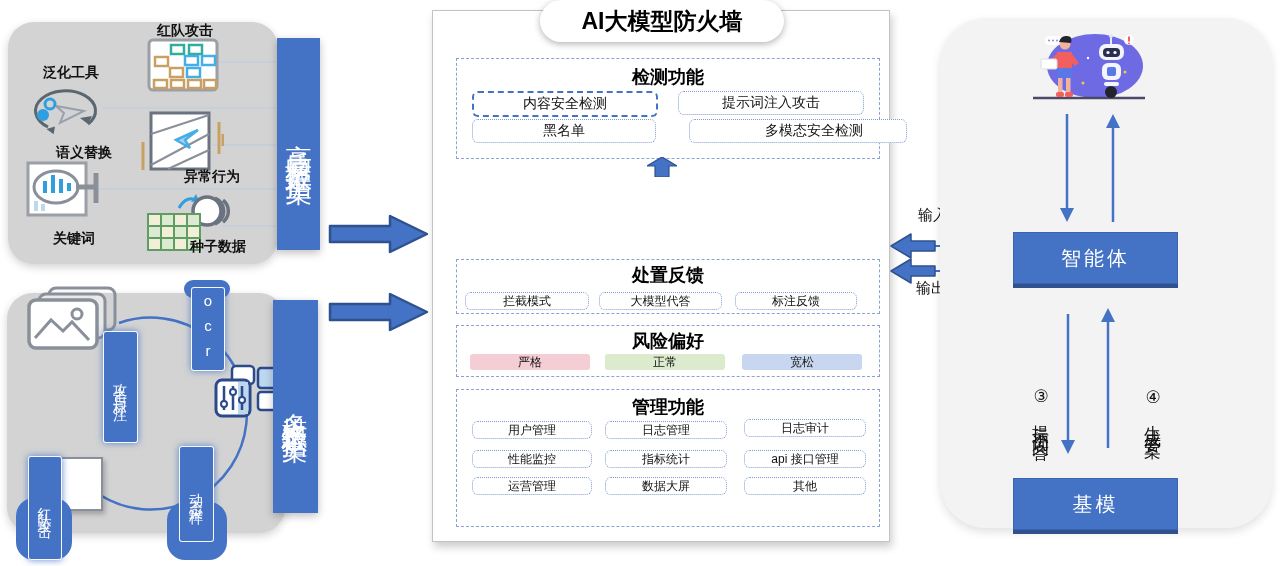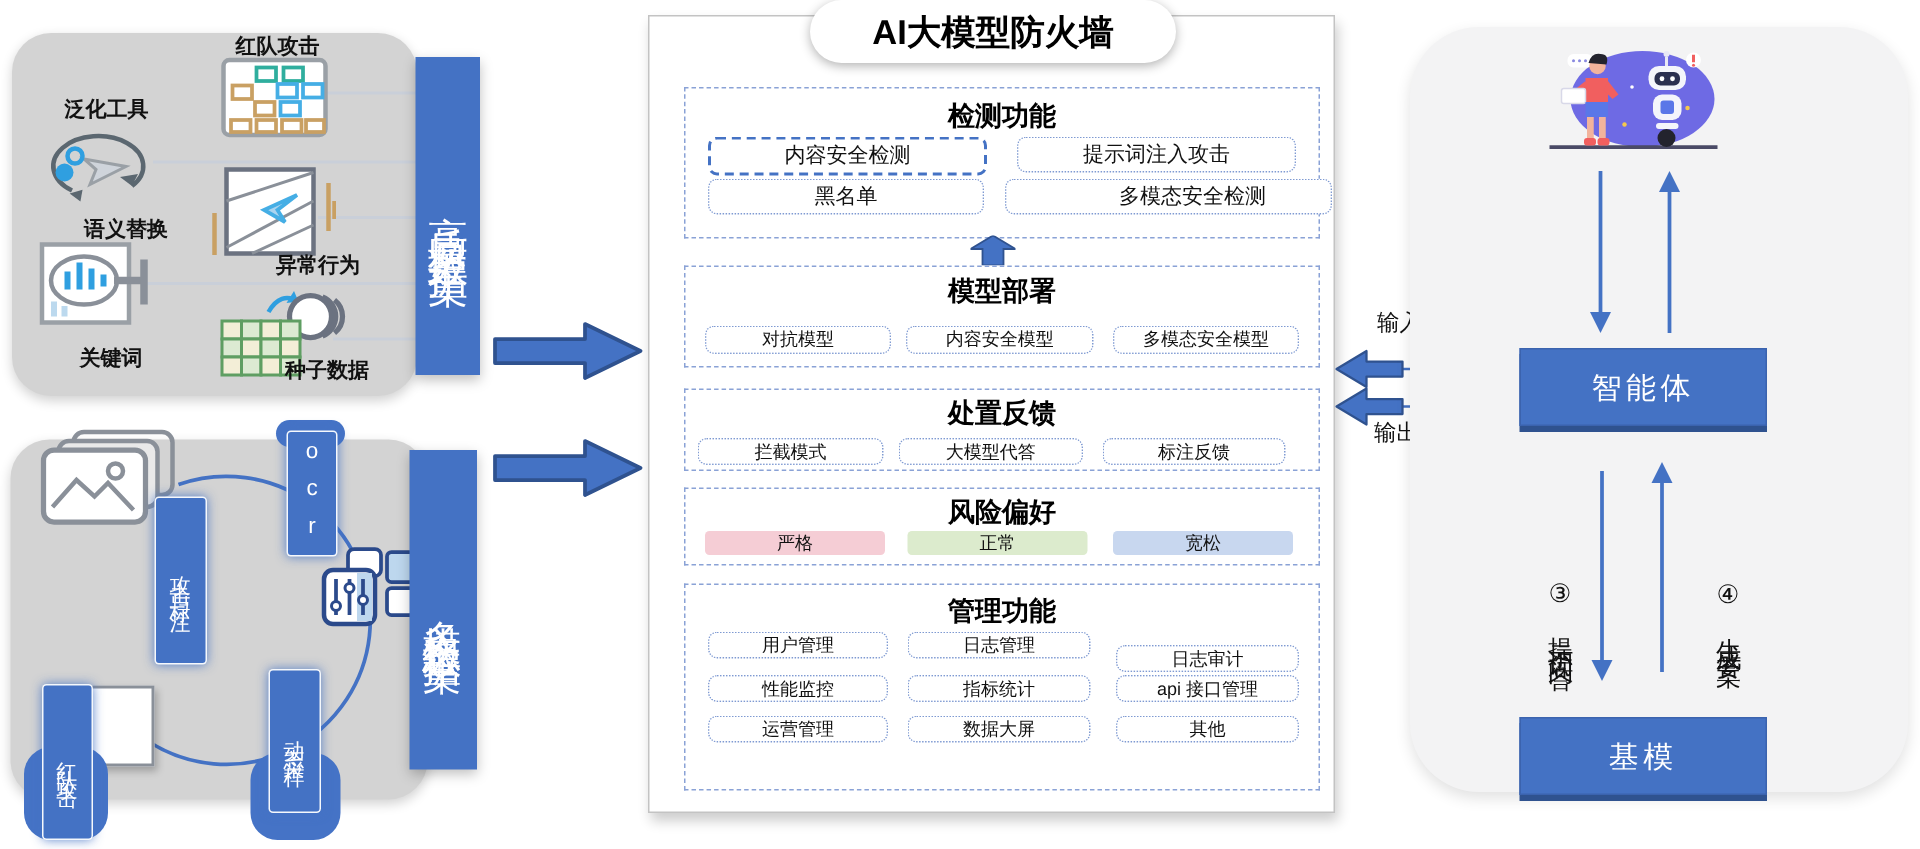--- a/index.html
+++ b/index.html
@@ -199,53 +199,47 @@
 
   <div class="abs vbar" style="left:273px;top:300px;width:45px;height:213px;font-size:26px;letter-spacing:5px;">多模态数据集</div>
 
   <div class="abs fw-panel" style="left:432px;top:10px;width:456px;height:530px;">
 
     <div class="abs section" style="left:23px;top:47px;width:422px;height:99px;">
       <div class="section-title" style="top:6px;">检测功能</div>
       <div class="item big" style="left:221px;top:32px;width:184px;height:22px;">提示词注入攻击</div>
       <div class="item big selected" style="left:15px;top:32px;width:182px;height:22px;">内容安全检测</div>
       <div class="item big" style="left:15px;top:60px;width:182px;height:22px;">黑名单</div>
-      <div class="item big" style="left:213px;top:60px;width:184px;height:22px;padding-left:32px;">多模态安全检测</div>
+      <div class="item big" style="left:232px;top:60px;width:184px;height:22px;padding-left:32px;">多模态安全检测</div>
     </div>
 
     <svg class="abs" style="left:214px;top:146px;" width="30" height="20" viewBox="0 0 30 20">
       <polygon points="15,0 30,9 22,9 22,20 8,20 8,9 0,9" fill="#4472C4" stroke="#2f528f" stroke-width="1.2"></polygon>
     </svg>
 
-    <div class="abs section" style="left:23px;top:166px;width:422px;height:66px;">
-      <div class="section-title" style="top:4px;">模型部署</div>
-      <div class="item" style="left:13px;top:39px;width:122px;height:17px;">对抗模型</div>
-      <div class="item" style="left:147px;top:39px;width:123px;height:17px;">内容安全模型</div>
-      <div class="item" style="left:285px;top:39px;width:122px;height:17px;">多模态安全模型</div>
-    </div>
 
     <div class="abs section" style="left:23px;top:248px;width:422px;height:53px;">
       <div class="section-title" style="top:3px;text-align:center;">处置反馈</div>
       <div class="item" style="left:8px;top:32px;width:122px;height:16px;">拦截模式</div>
       <div class="item" style="left:142px;top:32px;width:121px;height:16px;">大模型代答</div>
       <div class="item" style="left:278px;top:32px;width:120px;height:16px;">标注反馈</div>
     </div>
 
     <div class="abs section" style="left:23px;top:314px;width:422px;height:50px;">
       <div class="section-title" style="top:3px;">风险偏好</div>
       <div class="chip" style="left: 13px; top: 28px; width: 120px; height: 16px; background-color: rgb(245, 205, 213);">严格</div>
       <div class="chip" style="left: 148px; top: 28px; width: 120px; height: 16px; background-color: rgb(220, 235, 205);">正常</div>
       <div class="chip" style="left: 285px; top: 28px; width: 120px; height: 16px; background-color: rgb(200, 215, 239);">宽松</div>
     </div>
 
     <div class="abs section" style="left:23px;top:378px;width:422px;height:136px;">
       <div class="section-title" style="top:5px;">管理功能</div>
       <div class="item" style="left:15px;top:31px;width:118px;height:16px;">用户管理</div>
       <div class="item" style="left:148px;top:31px;width:120px;height:16px;">日志管理</div>
-      <div class="item" style="left:287px;top:40px;width:120px;height:16px;">日志审计</div>
+      <div class="item" style="left:287px;top:29px;width:120px;height:16px;">日志审计</div>
       <div class="item" style="left:15px;top:60px;width:118px;height:16px;">性能监控</div>
       <div class="item" style="left:148px;top:60px;width:120px;height:16px;">指标统计</div>
       <div class="item" style="left:287px;top:60px;width:120px;height:16px;">api 接口管理</div>
       <div class="item" style="left:15px;top:87px;width:118px;height:16px;">运营管理</div>
       <div class="item" style="left:148px;top:87px;width:120px;height:16px;">数据大屏</div>
       <div class="item" style="left:287px;top:87px;width:120px;height:16px;">其他</div>
     </div>
   </div>
 
   <div class="abs fw-title" style="left:540px;top:0;width:244px;height:42px;">AI大模型防火墙</div>

